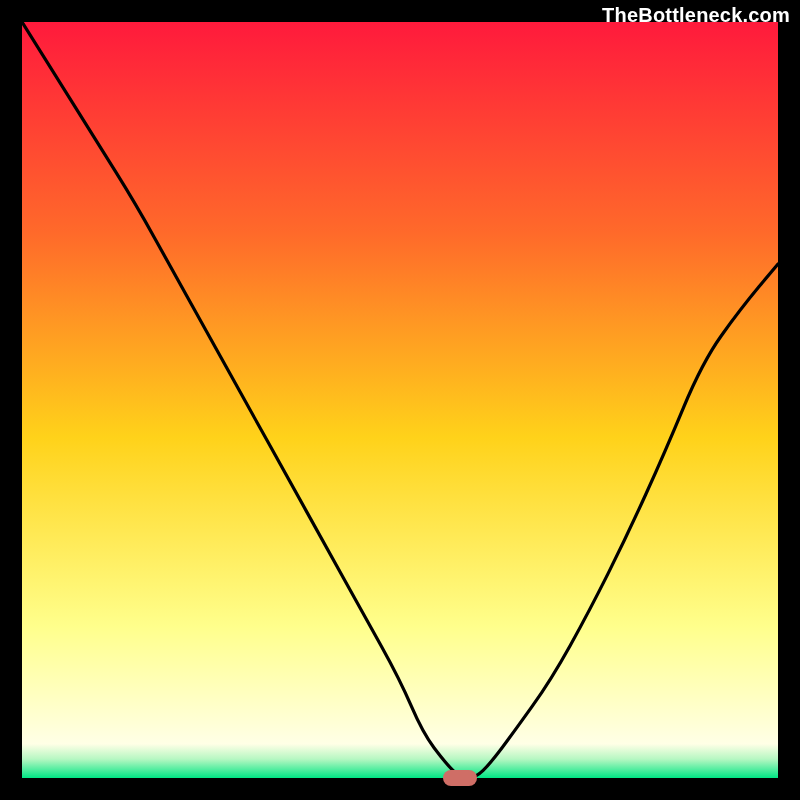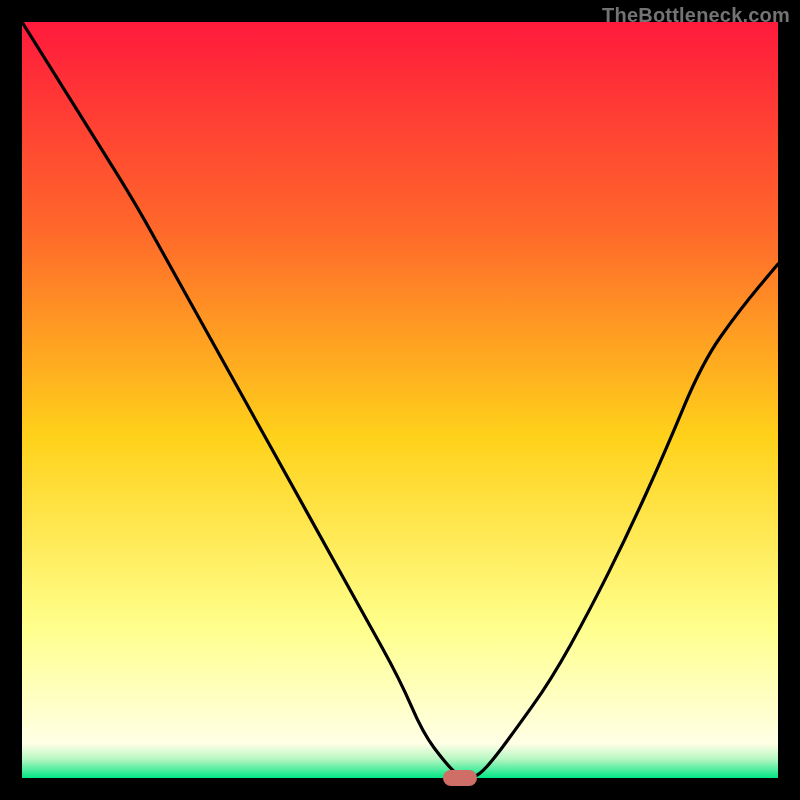--- a/index.html
+++ b/index.html
@@ -14,21 +14,21 @@
   .stage {
     position: relative;
     width: 800px;
     height: 800px;
     background: #000;
   }
   .watermark {
     position: absolute;
     top: 4px;
     right: 10px;
-    color: #737373;
+    color: #ffffff;
     font-size: 20px;
     font-weight: 600;
     letter-spacing: 0.2px;
     z-index: 5;
   }
   .plot-frame {
     position: absolute;
     left: 22px;
     top: 22px;
     width: 756px;

